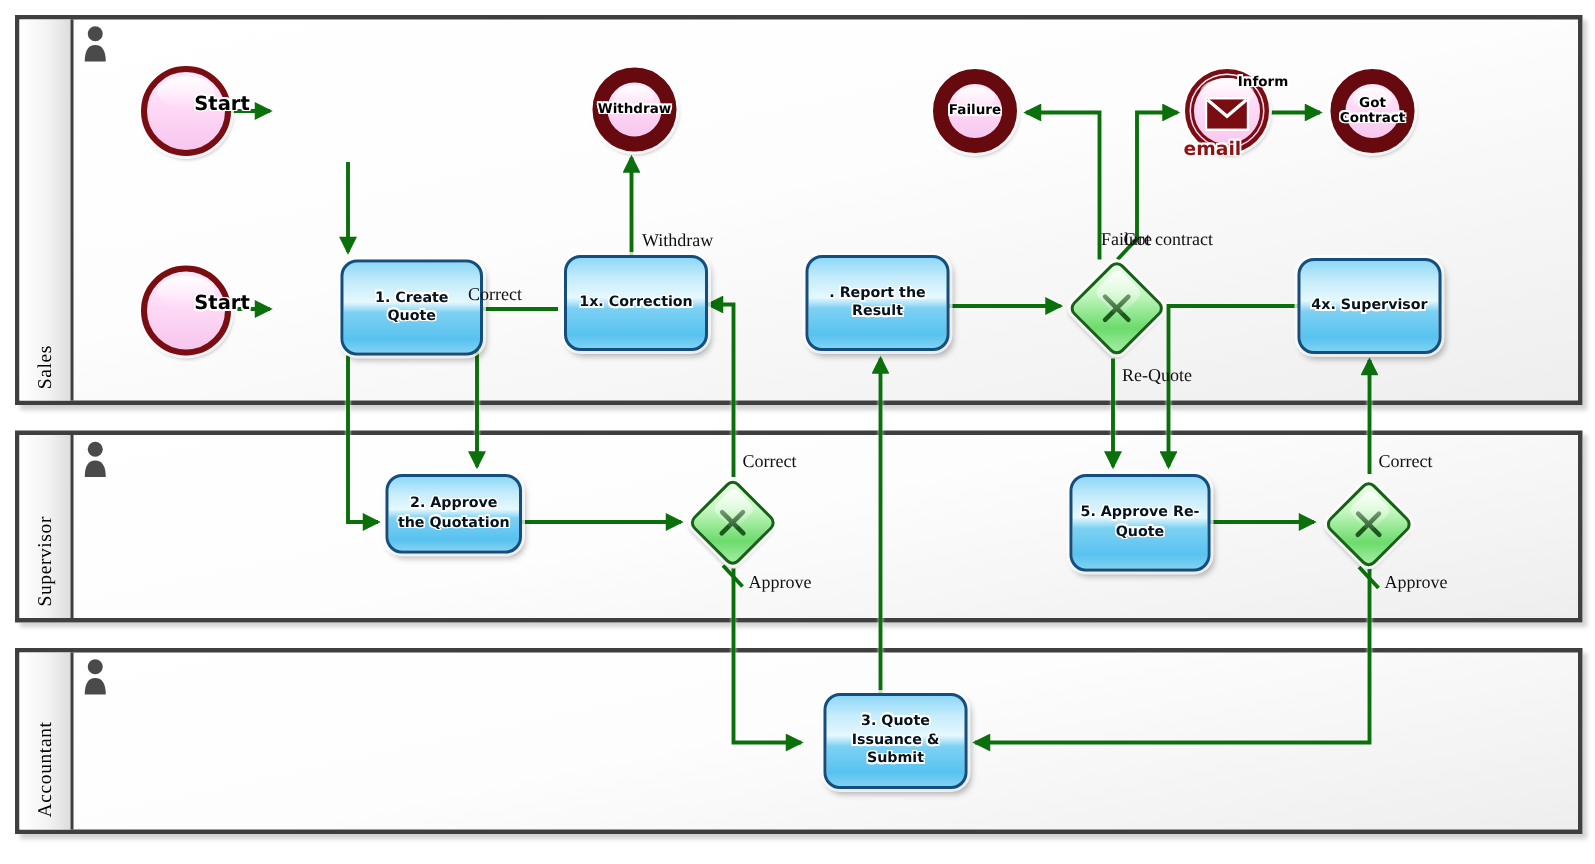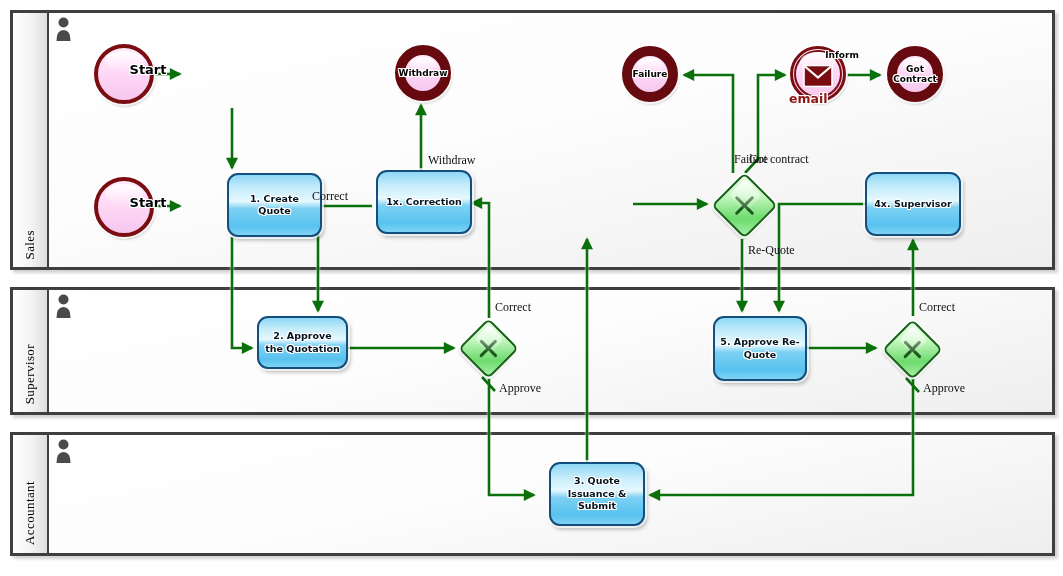--- a/index.html
+++ b/index.html
@@ -173,20 +173,23 @@
   </div>
 
   <div class="ev ev-end wrap-hard" style="left:395px;top:45px;">
     <div class="ev-label">Withdraw</div>
   </div>
 
   <div class="task" style="left:376px;top:170px;width:96px;height:64px;">
     <span>1x. Correction</span>
   </div>
 
+  <div class="task" style="left:537px;top:170px;width:96px;height:64px;">
+    <span>. Report the Result</span>
+  </div>
 
   <div class="ev ev-end" style="left:622px;top:46px;">
     <div class="ev-label">Failure</div>
   </div>
 
   <div class="ev ev-msg" style="left:790px;top:46px;">
     <div class="ev-label">Inform</div>
     <svg class="envelope" width="30" height="23" viewBox="0 0 30 23">
       <rect x="1" y="1" width="28" height="21" fill="#7a0d12" stroke="#ffffff" stroke-width="1.6"></rect>
       <path d="M2,2 L15,13 L28,2" fill="none" stroke="#ffffff" stroke-width="2.2"></path>

